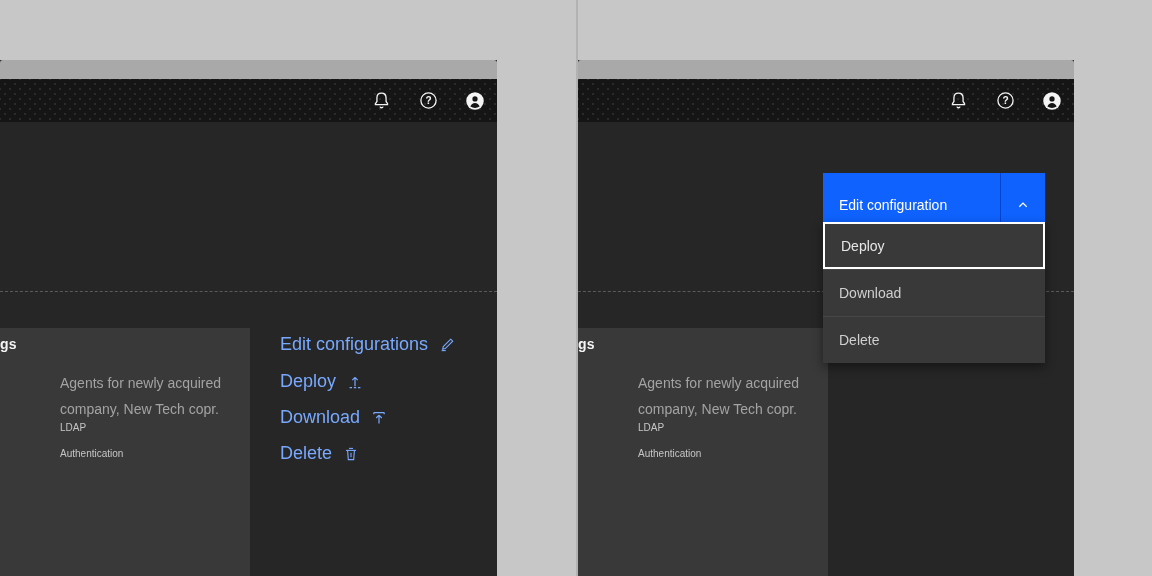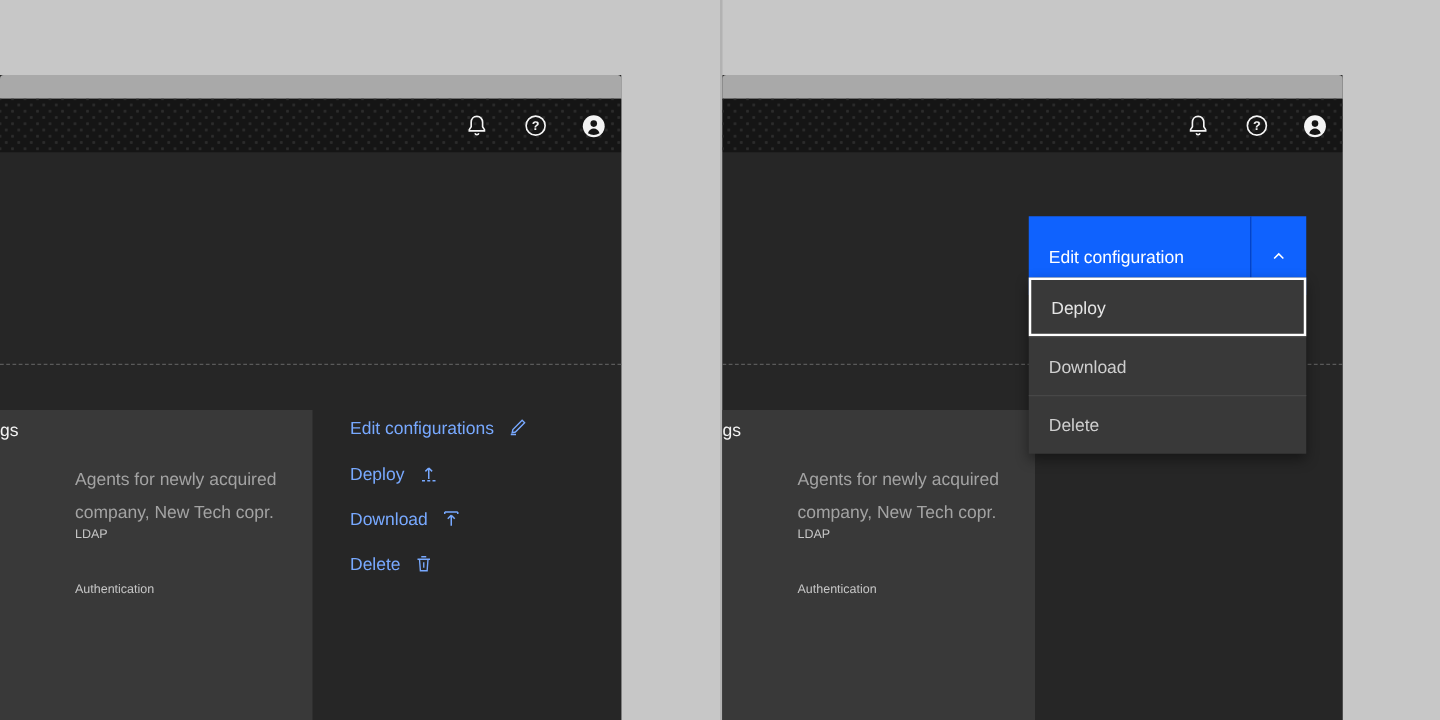--- a/index.html
+++ b/index.html
@@ -24,29 +24,29 @@
     background-size:10px 10px;background-position:0 0,5px 5px;
     display:flex;align-items:center;justify-content:flex-end;gap:27px;
     padding-right:12px;box-sizing:border-box;
   }
   .appbar .icon-btn{display:flex;align-items:center;justify-content:center;width:20px;height:20px;cursor:pointer;background:none;border:none;padding:0;}
 
   .content{position:absolute;top:62px;left:0;right:0;bottom:0;background:#262626;}
   .dashed-divider{position:absolute;top:169px;left:0;right:0;border-top:1px dashed #5a5a5a;height:0;}
   .card{position:absolute;top:206px;left:0;width:250px;bottom:0;background:#393939;}
 
-  .trunc-title{position:absolute;top:214px;left:0;color:#f4f4f4;font-size:14px;font-weight:normal;letter-spacing:.1px;}
+  .trunc-title{position:absolute;top:214px;left:0;color:#f4f4f4;font-size:14px;font-weight:bold;letter-spacing:.1px;}
   .desc{position:absolute;top:248px;left:60px;color:#a3a3a3;font-size:14px;line-height:26px;white-space:nowrap;}
   .cfg-item{position:absolute;left:60px;color:#c6c6c6;font-size:10px;}
   .cfg-item.i0{top:300px;}
-  .cfg-item.i1{top:344px;}
+  .cfg-item.i1{top:326px;}
 
   .action-link{
     position:absolute;left:280px;display:flex;align-items:center;gap:11px;
-    color:#78a9ff;font-size:14px;cursor:pointer;text-decoration:none;
+    color:#78a9ff;font-size:18px;cursor:pointer;text-decoration:none;
   }
   .action-link.l0{top:212px;}
   .action-link.l1{top:249px;}
   .action-link.l2{top:285px;}
   .action-link.l3{top:321px;}
   .action-link svg{display:block;}
 
   .combo{position:absolute;left:245px;top:51px;width:222px;height:63px;display:flex;}
   .combo .main{
     flex:1;background:#0f62fe;color:#ffffff;font-size:14px;

